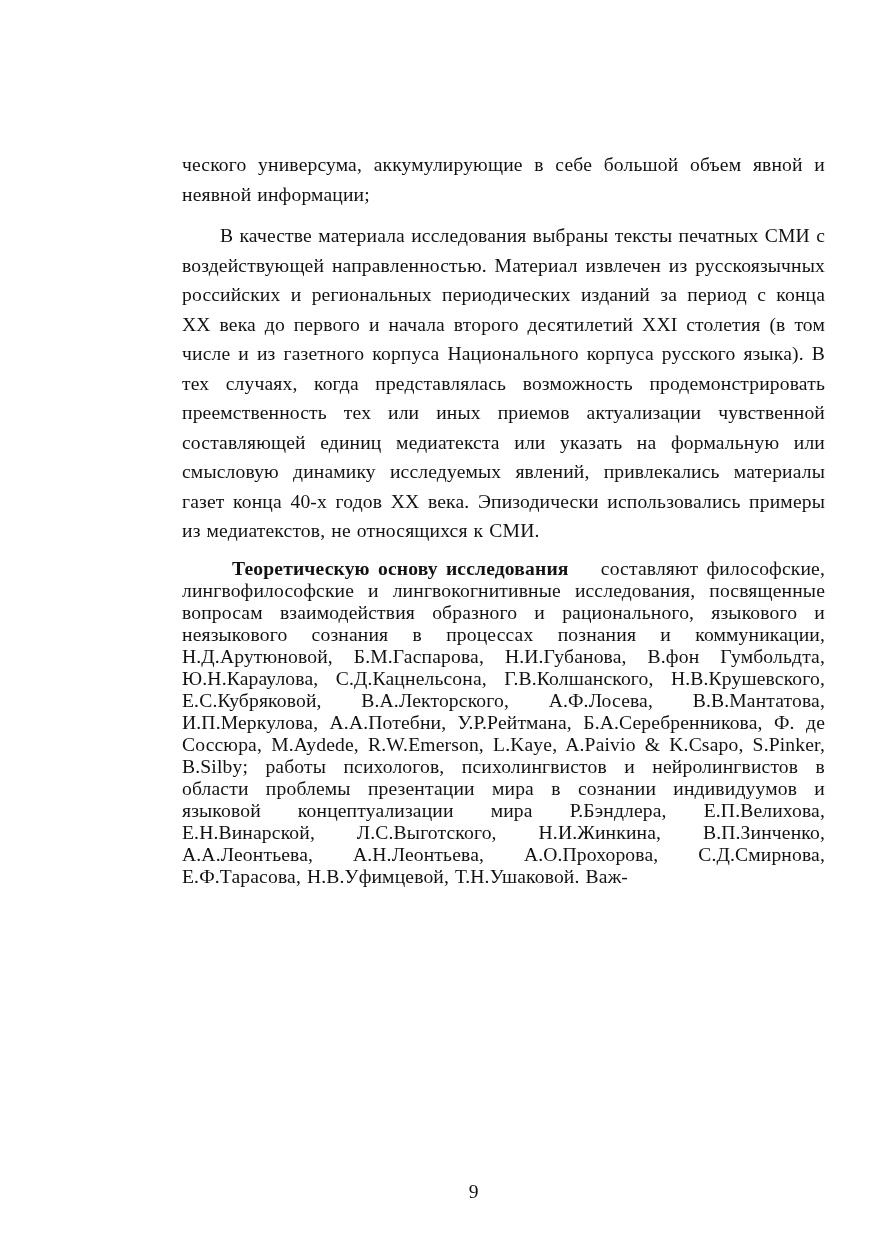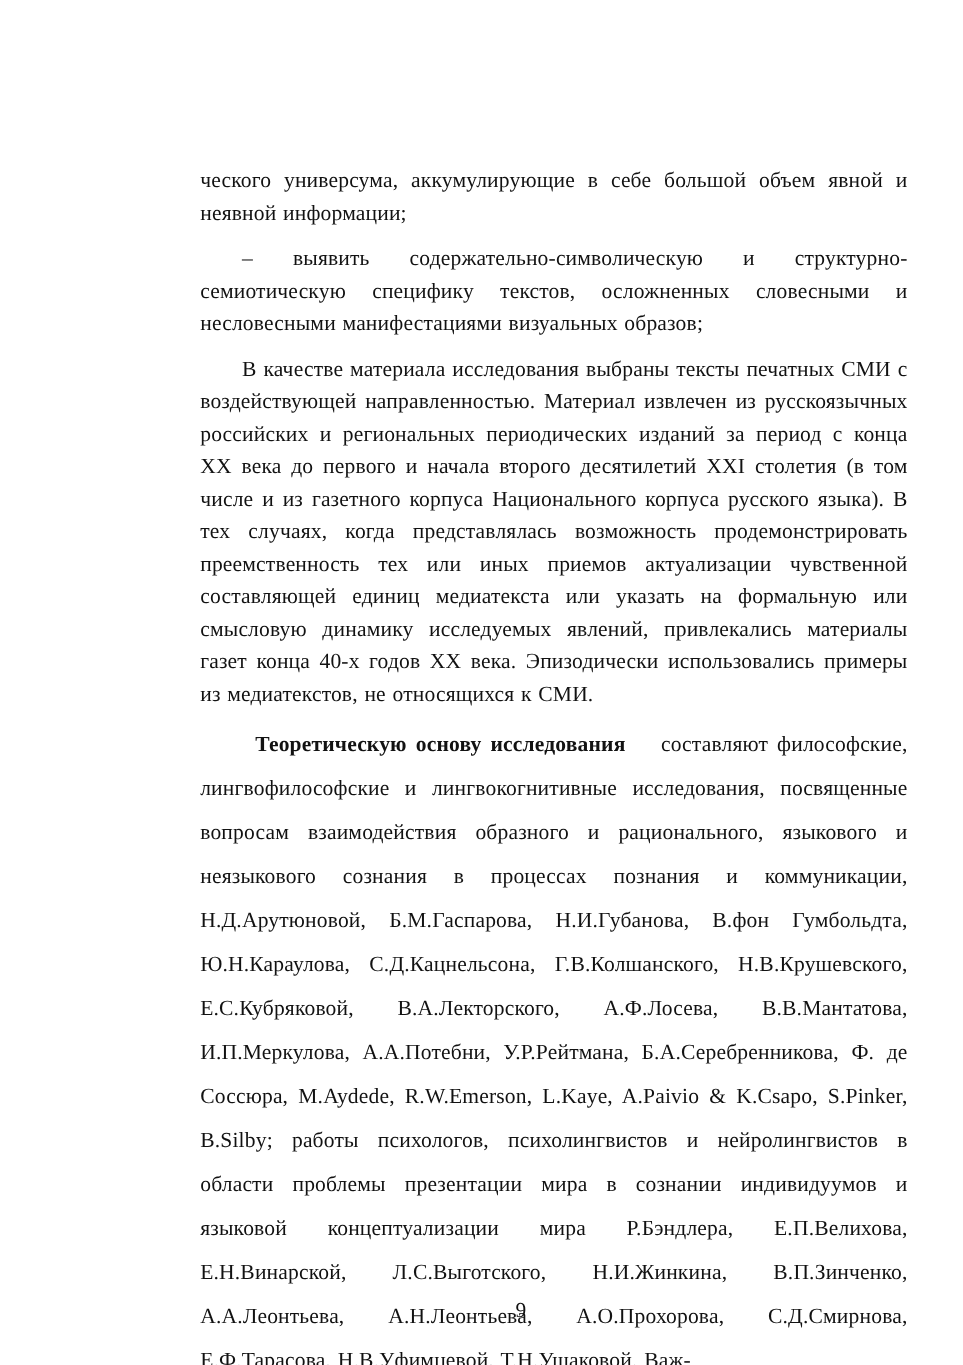--- a/index.html
+++ b/index.html
@@ -23,21 +23,21 @@
     top: 90px;
     width: 667px;
     text-align: justify;
     font-size: 19.6px;
     line-height: 29.5px;
     letter-spacing: 0.15px;
     word-spacing: 1px;
   }
   .para { text-indent: 38px; }
   .para.no-indent { text-indent: 0; }
-  .para.theory { line-height: 40px; margin-top: 4px; }
+  .para.theory { line-height: 22px; margin-top: 4px; }
   .para strong { font-weight: bold; }
   .page-number {
     position: absolute;
     top: 1133px;
     left: 0;
     width: 100%;
     text-align: center;
     font-size: 19.5px;
     color: #121212;
   }
@@ -45,21 +45,20 @@
 </head>
 <body>
 
 <div class="page">
 
   <div class="text-block">
 
     <p class="para no-indent">ческого универсума, аккумулирующие в себе большой объем явной и неявной информации;</p>
 
 
-    <p class="para">– выявить содержательно-символическую и структурно-семиотическую специфику текстов, осложненных словесными и несловесными манифестациями визуальных образов;</p>
 
 
     <p class="para">В качестве материала исследования выбраны тексты печатных СМИ с воздействующей направленностью. Материал извлечен из русскоязычных российских и региональных периодических изданий за период с конца XX века до первого и начала второго десятилетий XXI столетия (в том числе и из газетного корпуса Национального корпуса русского языка). В тех случаях, когда представлялась возможность продемонстрировать преемственность тех или иных приемов актуализации чувственной составляющей единиц медиатекста или указать на формальную или смысловую динамику исследуемых явлений, привлекались материалы газет конца 40-х годов XX века. Эпизодически использовались примеры из медиатекстов, не относящихся к СМИ.</p>
 
     <p class="para theory"><strong>Теоретическую основу исследования</strong><span> составляют философские, лингвофилософские и лингвокогнитивные исследования, посвященные вопросам взаимодействия образного и рационального, языкового и неязыкового сознания в процессах познания и коммуникации, Н.Д.Арутюновой, Б.М.Гаспарова, Н.И.Губанова, В.фон Гумбольдта, Ю.Н.Караулова, С.Д.Кацнельсона, Г.В.Колшанского, Н.В.Крушевского, Е.С.Кубряковой, В.А.Лекторского, А.Ф.Лосева, В.В.Мантатова, И.П.Меркулова, А.А.Потебни, У.Р.Рейтмана, Б.А.Серебренникова, Ф. де Соссюра, M.Aydede, R.W.Emerson, L.Kaye, A.Paivio &amp; K.Csapo, S.Pinker, B.Silby; работы психологов, психолингвистов и нейролингвистов в области проблемы презентации мира в сознании индивидуумов и языковой концептуализации мира Р.Бэндлера, Е.П.Велихова, Е.Н.Винарской, Л.С.Выготского, Н.И.Жинкина, В.П.Зинченко, А.А.Леонтьева, А.Н.Леонтьева, А.О.Прохорова, С.Д.Смирнова, Е.Ф.Тарасова, Н.В.Уфимцевой, Т.Н.Ушаковой. Важ-</span></p>
 
   </div>
 
   <div class="page-number">9</div>
 

